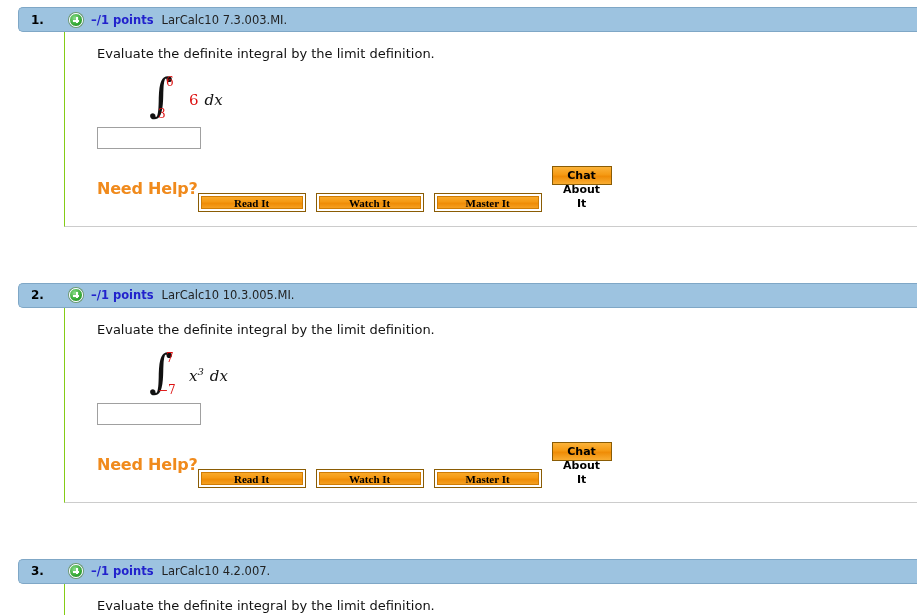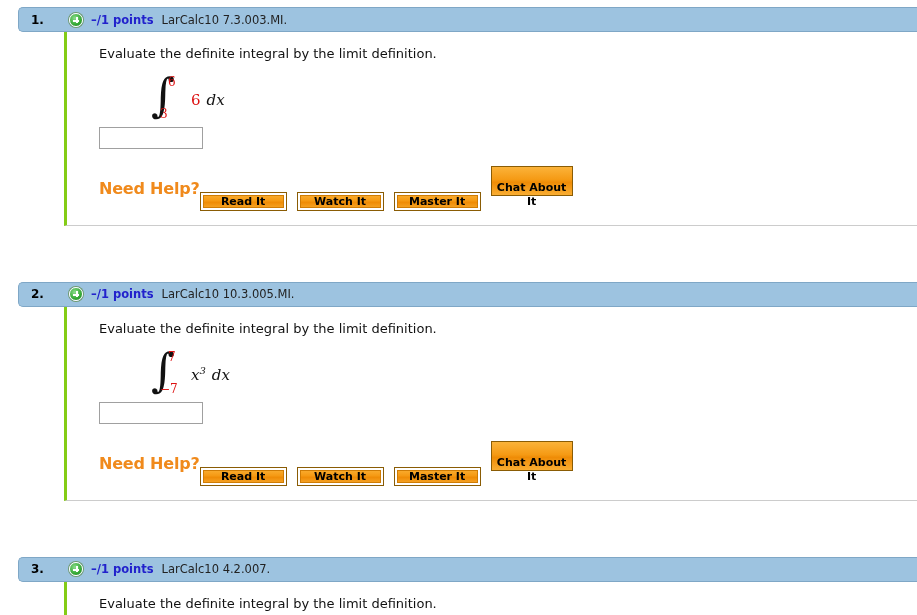--- a/index.html
+++ b/index.html
@@ -73,21 +73,21 @@
   }
   .q-code {
     font-size: 11.5px;
     color: #222222;
     white-space: nowrap;
   }
 
   
   .q-body {
     margin-left: 46px;
-    border-left: 3px solid #84cc16;
+    border-left: 1px solid #84cc16;
     border-bottom: 1px solid #cccccc;
     padding: 14px 0 14px 32px;
     min-height: 60px;
   }
   .q-body.truncated { border-bottom: none; padding-bottom: 0; }
 
   .prompt {
     font-size: 13px;
     color: #111111;
     margin: 0 0 12px 0;
@@ -182,26 +182,27 @@
     background: linear-gradient(to bottom, #fbb33a 0%, #f59a14 45%, #ef8c06 55%, #f9ad32 100%);
     border: 1px solid #8a5c05;
     padding: 2px 0;
     cursor: pointer;
     text-align: center;
     height: 19px;
     line-height: 14px;
   }
   .help-btn.framed {
     box-shadow: inset 0 0 0 2px #ffffff, inset 0 0 0 3px #cf7c05;
-    width: 87px;
+    width: 108px;
     margin-right: 10px;
+    font-family: Liberation Serif, serif;
   }
   .help-btn.plain {
-    width: 82px;
-    padding: 14px 5px;
+    width: 60px;
+    padding: 2px 5px;
   }
 </style>
 </head>
 <body>
 
 <div class="question-list" id="question-list">
   <div class="question">
     <div class="q-header">
       <span class="q-number">1.</span>
       <span class="plus-icon"></span>

